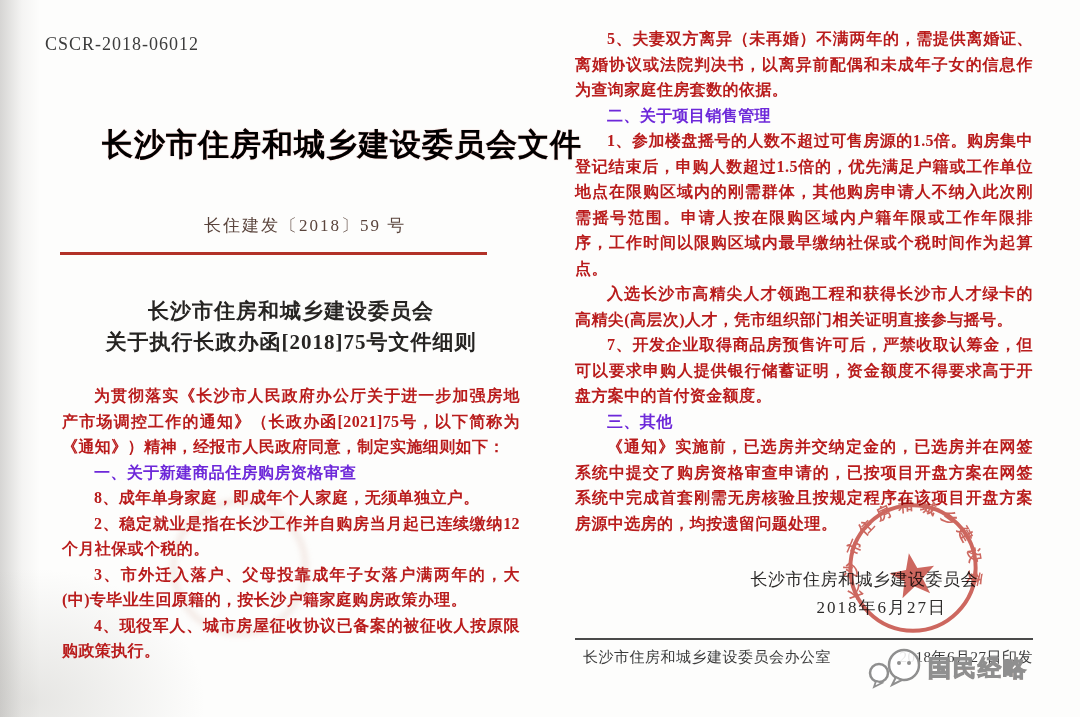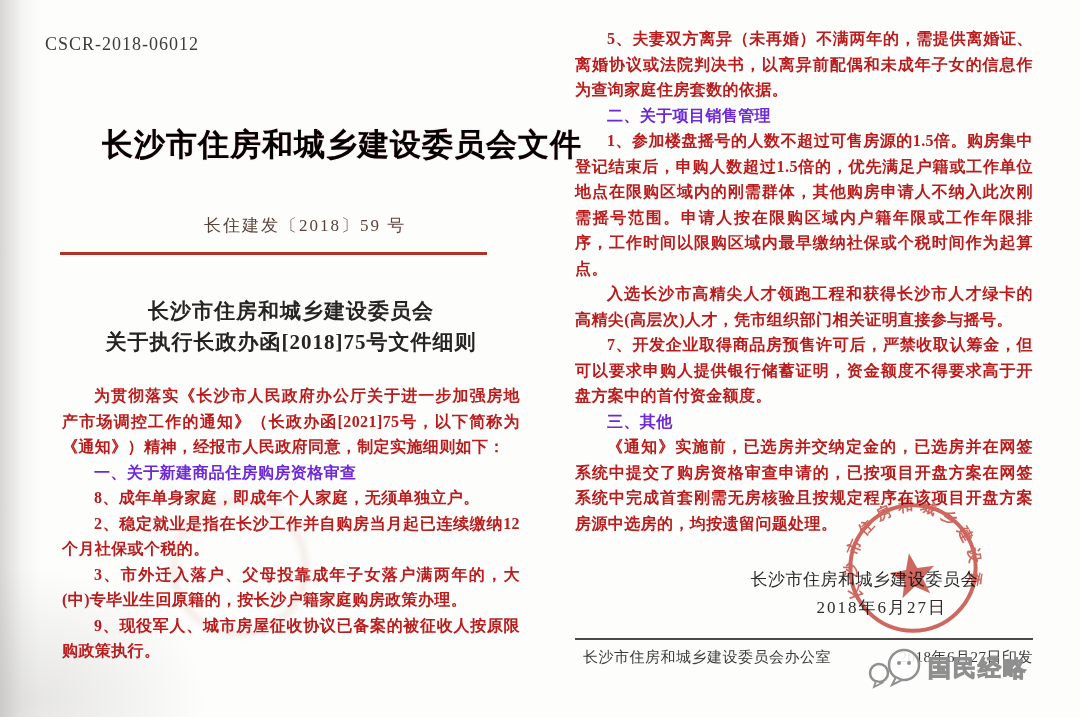--- a/index.html
+++ b/index.html
@@ -58,21 +58,21 @@
       <div>长沙市住房和城乡建设委员会</div>
       <div>关于执行长政办函[2018]75号文件细则</div>
     </div>
     <div class="bleed-stamp"></div>
     <div class="body-block-left">
       <p class="para">为贯彻落实《长沙市人民政府办公厅关于进一步加强房地产市场调控工作的通知》（长政办函[2021]75号，以下简称为《通知》）精神，经报市人民政府同意，制定实施细则如下：</p>
       <p class="para heading">一、关于新建商品住房购房资格审查</p>
       <p class="para">8、成年单身家庭，即成年个人家庭，无须单独立户。</p>
       <p class="para">2、稳定就业是指在长沙工作并自购房当月起已连续缴纳12个月社保或个税的。</p>
       <p class="para">3、市外迁入落户、父母投靠成年子女落户满两年的，大(中)专毕业生回原籍的，按长沙户籍家庭购房政策办理。</p>
-      <p class="para">9、现役军人、城市房屋征收协议已备案的被征收人按原限购政策执行。</p>
+      <p class="para">4、现役军人、城市房屋征收协议已备案的被征收人按原限购政策执行。</p>
     </div>
   </div>
 
   <div class="page-right">
     <div class="body-block-right">
       <p class="para">5、夫妻双方离异（未再婚）不满两年的，需提供离婚证、离婚协议或法院判决书，以离异前配偶和未成年子女的信息作为查询家庭住房套数的依据。</p>
       <p class="para heading">二、关于项目销售管理</p>
       <p class="para">1、参加楼盘摇号的人数不超过可售房源的1.5倍。购房集中登记结束后，申购人数超过1.5倍的，优先满足户籍或工作单位地点在限购区域内的刚需群体，其他购房申请人不纳入此次刚需摇号范围。申请人按在限购区域内户籍年限或工作年限排序，工作时间以限购区域内最早缴纳社保或个税时间作为起算点。</p>
       <p class="para">入选长沙市高精尖人才领跑工程和获得长沙市人才绿卡的高精尖(高层次)人才，凭市组织部门相关证明直接参与摇号。</p>
       <p class="para">7、开发企业取得商品房预售许可后，严禁收取认筹金，但可以要求申购人提供银行储蓄证明，资金额度不得要求高于开盘方案中的首付资金额度。</p>

